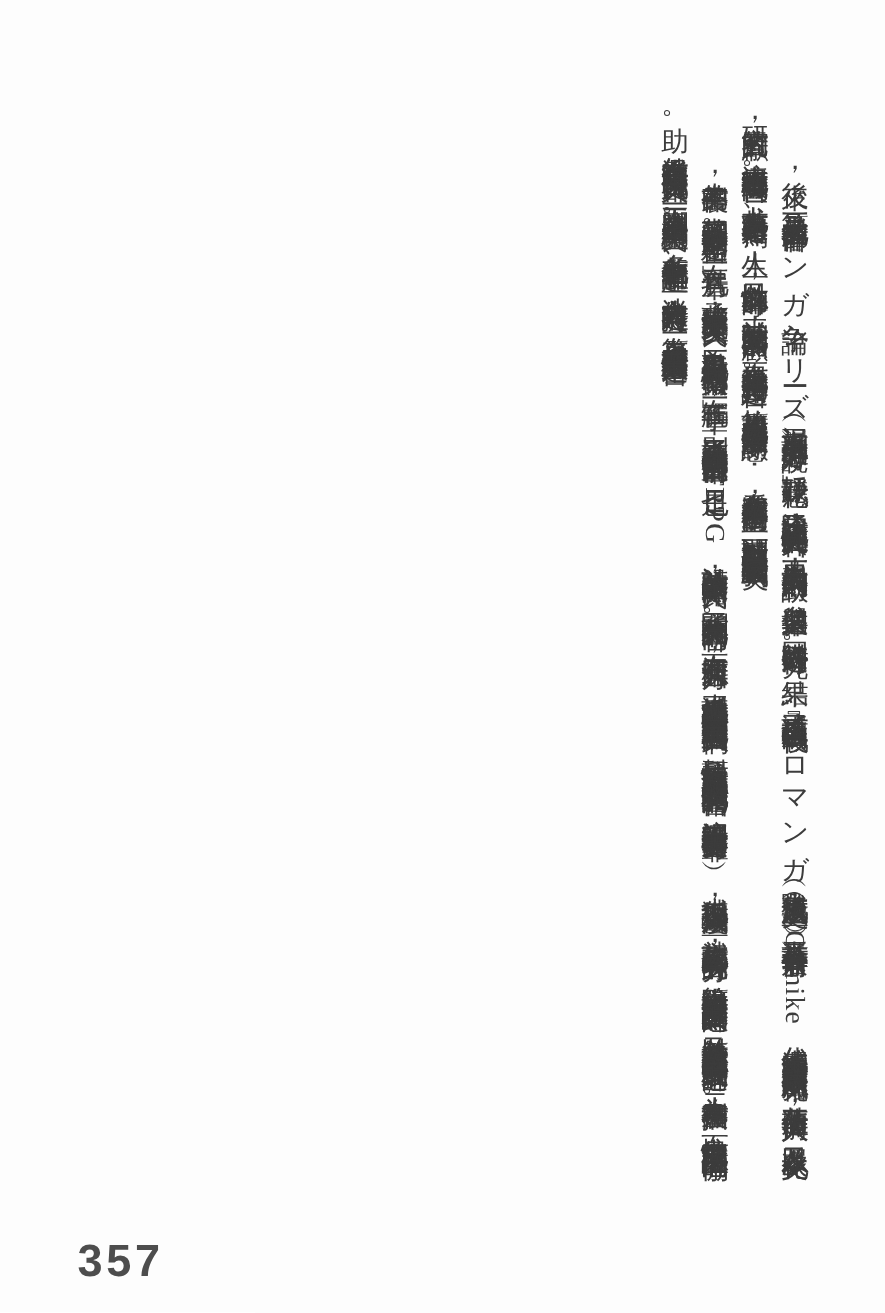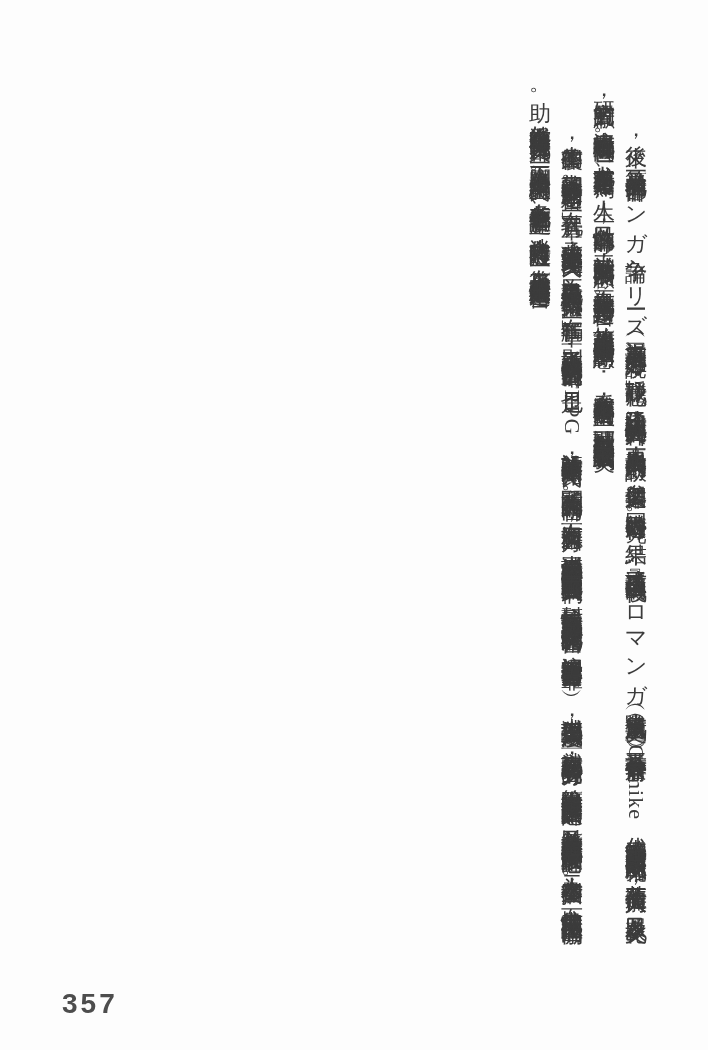--- a/index.html
+++ b/index.html
@@ -37,21 +37,21 @@
     margin: 0;
     text-indent: 2em;
   }
 
   .page-number {
     position: absolute;
     left: 62px;
     top: 988px;
     font-family: "Liberation Sans", "DejaVu Sans", sans-serif;
     font-weight: 700;
-    font-size: 28px;
+    font-size: 36px;
     letter-spacing: 3px;
     color: #4d4d4d;
   }
 </style>
 </head>
 <body>
 
 <div class="page">
 
   <div class="vertical-text">

